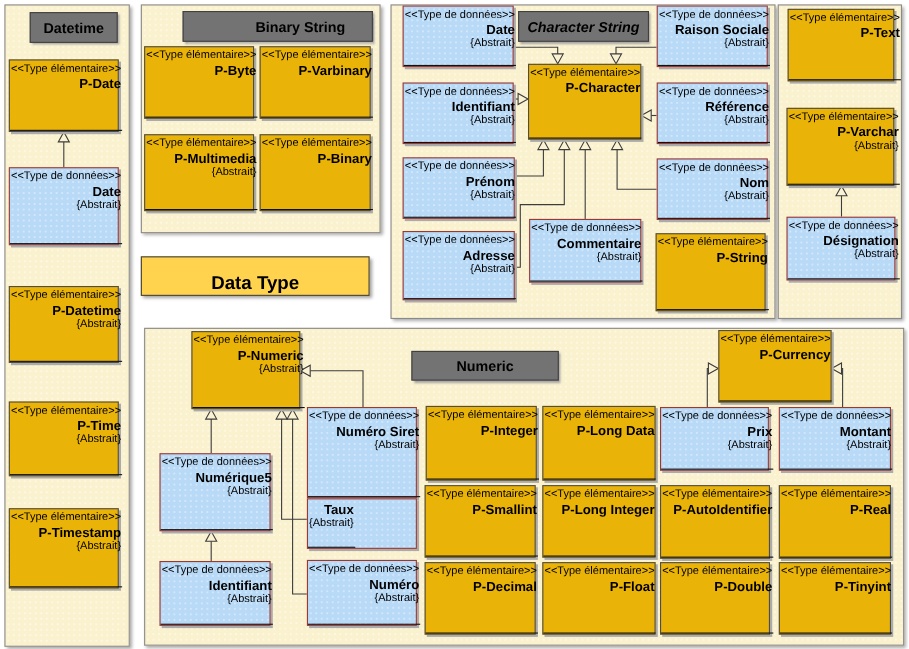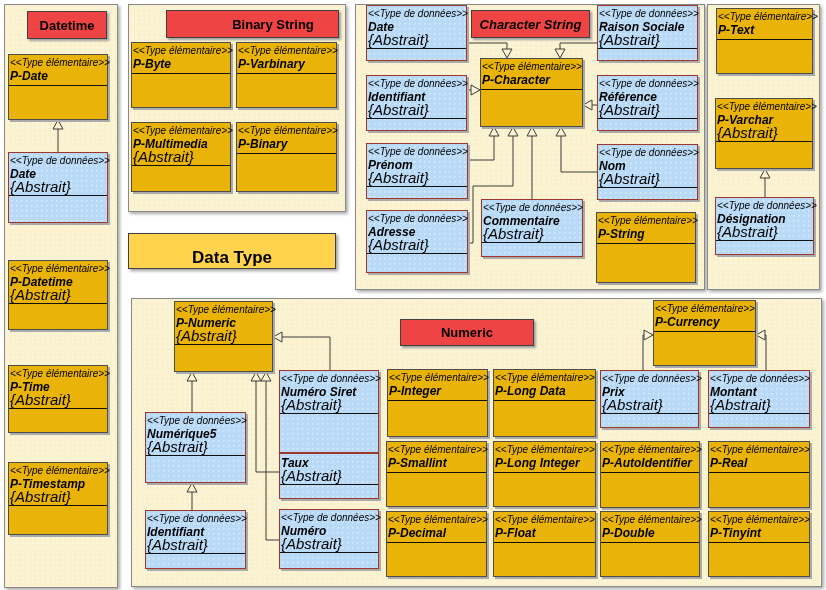--- a/index.html
+++ b/index.html
@@ -8,43 +8,43 @@
     font-family:"Liberation Sans","DejaVu Sans",sans-serif;color:#000;
     overflow:hidden;
   }
   .panel{
     position:absolute;background:#FAF1CF;border:1px solid #8A8A8A;
     box-shadow:2px 2px 3px #ABABAB;z-index:1;
     background-image:radial-gradient(circle,#fdf8e2 1px,transparent 1px);
     background-size:5px 5px;
   }
   .pkg-title{
-    position:absolute;background:#ef4444;border:1px solid #404040;
+    position:absolute;background:#737373;border:1px solid #404040;
     box-shadow:2px 2px 2px #A0A0A0;display:flex;align-items:center;justify-content:center;
     font-weight:bold;font-size:13px;z-index:4;
   }
   .float-title{
     position:absolute;background:#FFD34D;border:1px solid #404040;
     box-shadow:2px 2px 3px #A0A0A0;display:flex;align-items:center;justify-content:center;
     font-weight:bold;font-size:17px;z-index:4;
   }
   .cls{
-    position:absolute;display:flex;flex-direction:column;text-align:left;
-    z-index:3;box-sizing:border-box;font-style:italic;
+    position:absolute;display:flex;flex-direction:row;text-align:right;
+    z-index:3;box-sizing:border-box;
   }
   .cls.white{background:#eab308;border:1px solid #4D4D4D;box-shadow:2px 2px 0 #ABABAB;}
   .cls.blue{
     background:#B9DAF7;border:1px solid #A0372F;box-shadow:2px 2px 0 #ABABAB;
     background-image:radial-gradient(circle,#d2e7fb 1px,transparent 1px);
     background-size:5px 5px;
   }
   .cls .hdr{padding:2px 1px 2px;border-bottom:1px solid #111;}
   .cls .stereo{display:block;font-size:10px;line-height:12px;white-space:nowrap;}
   .cls .nm{display:block;font-size:12px;line-height:14px;font-weight:bold;white-space:nowrap;}
-  .cls .abs{display:block;font-size:15px;line-height:12px;}
+  .cls .abs{display:block;font-size:10px;line-height:12px;}
   .cls .body{flex:1;}
   #edges-layer{position:absolute;left:0;top:0;z-index:2;}
   .edge-line{fill:none;stroke:#3C3C3C;stroke-width:1;}
   .edge-tri{fill:#FBF2D2;stroke:#3C3C3C;stroke-width:1;}
 </style>
 </head>
 <body>
 
 <div id="canvas">
   <svg id="edges-layer" width="826" height="590">
@@ -127,21 +127,21 @@
     <div class="panel" style="left: 128px; top: 4px; width: 216px; height: 206px;"></div>
     <div class="pkg-title" style="left: 166px; top: 10px; width: 130px; height: 26px; padding-left: 41px;">
       <span>Binary String</span>
     </div>
     <div class="panel" style="left: 355px; top: 4px; width: 348px; height: 284px;"></div>
     <div class="pkg-title" style="left: 471px; top: 10px; width: 117px; height: 26px; font-style: italic;">
       <span>Character String</span>
     </div>
     <div class="panel" style="left: 707px; top: 4px; width: 111px; height: 284px;"></div>
     <div class="panel" style="left: 131px; top: 298px; width: 689px; height: 287px;"></div>
-    <div class="pkg-title" style="left: 400px; top: 319px; width: 132px; height: 25px;">
+    <div class="pkg-title" style="left: 374px; top: 319px; width: 132px; height: 25px;">
       <span>Numeric</span>
     </div>
     <div class="cls white" style="left: 8px; top: 54px; width: 100px; height: 66px;">
       <div class="hdr">
         <span class="stereo">&lt;&lt;Type élémentaire&gt;&gt;</span>
         <span class="nm">P-Date</span>
       </div>
       <div class="body"></div>
     </div>
     <div class="cls blue" style="left: 8px; top: 152px; width: 100px; height: 71px;">

